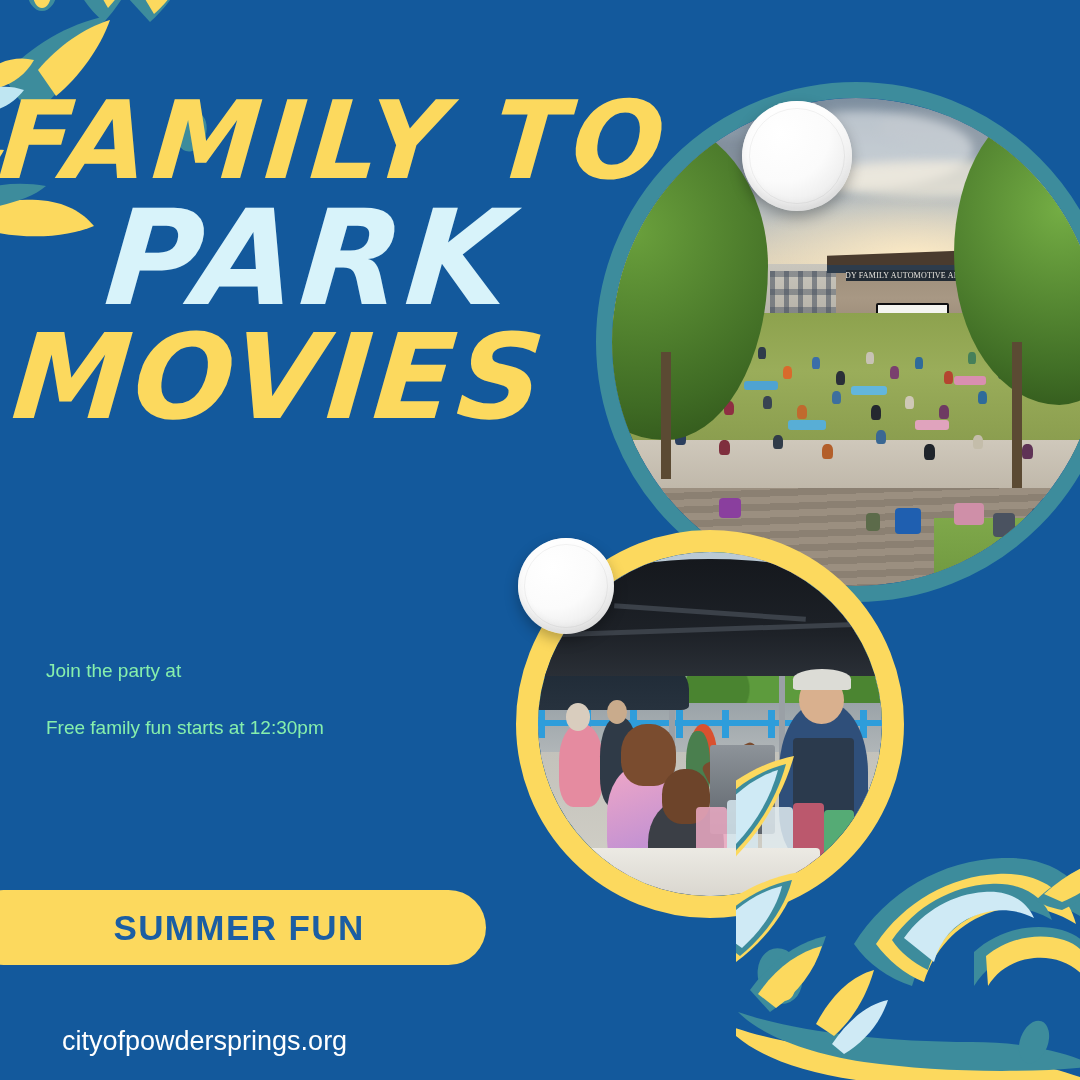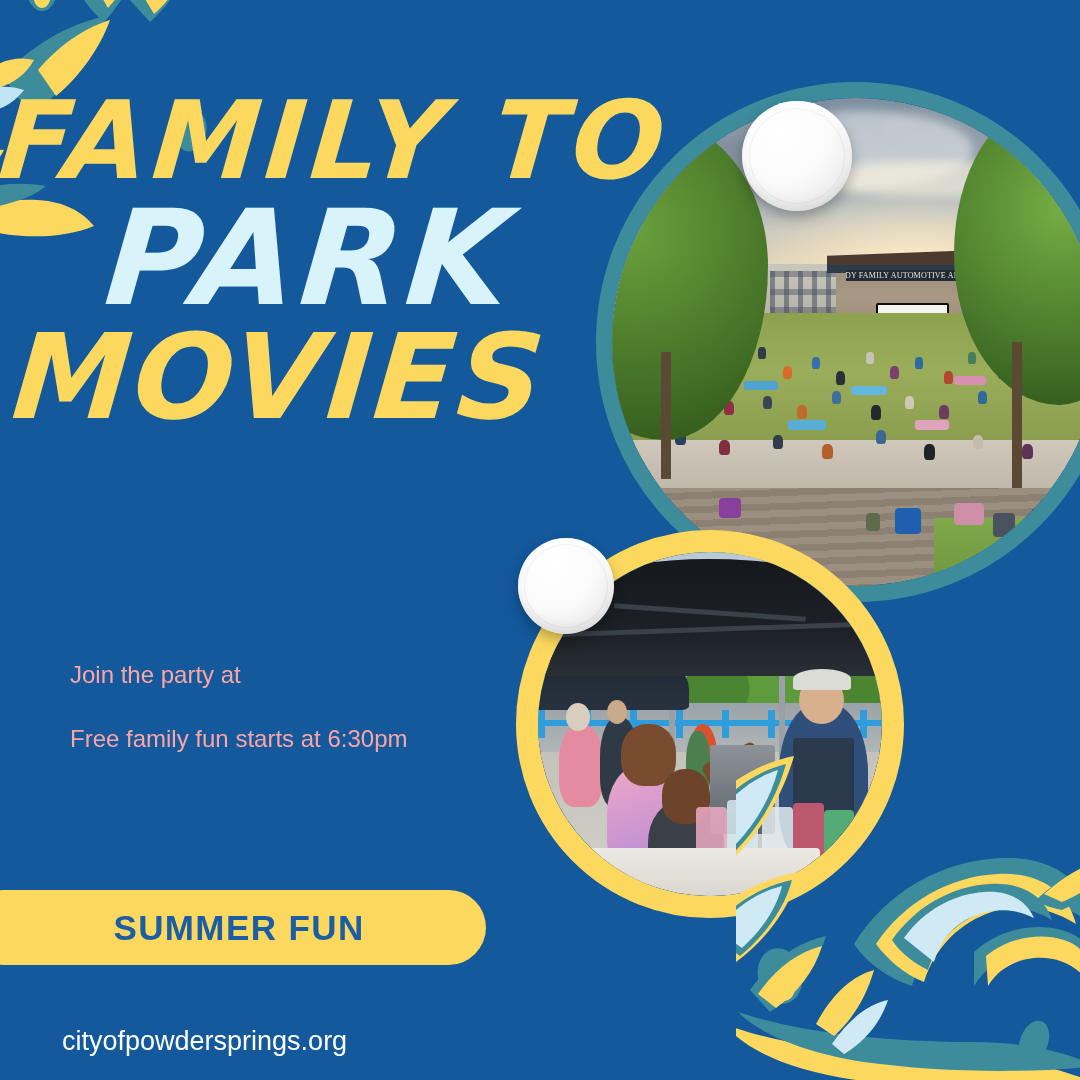--- a/index.html
+++ b/index.html
@@ -179,22 +179,22 @@
     font-weight:bold;font-style:italic;
     text-transform:uppercase;
   }
   .hl-line{display:block;white-space:nowrap;}
   .hl-1{font-size:108px;color:#fcd95e;letter-spacing:5px;transform:skewX(-5deg);}
   .hl-2{font-size:132px;color:#d8f3fa;letter-spacing:4px;margin-top:16px;transform:skewX(-5deg);}
   .hl-3{font-size:118px;color:#fcd95e;letter-spacing:3px;margin-top:14px;margin-left:-60px;transform:skewX(-5deg);}
 
   
   .copy{
-    position:absolute;left:70px;top:658px;z-index:6;
-    color:#fca5a5;font-size:24px;line-height:1.42;
+    position:absolute;left:46px;top:658px;z-index:6;
+    color:#86efac;font-size:19px;line-height:1.42;
   }
   .copy p{margin:0;}
   .copy .gap{height:30px;}
 
   
   .cta{
     position:absolute;left:-34px;top:890px;z-index:6;
     width:520px;height:75px;border-radius:38px;
     background:#fcd95e;display:flex;align-items:center;
   }
@@ -390,21 +390,21 @@
 
   <div class="headline">
     <span class="hl-line hl-1">Family to</span>
     <span class="hl-line hl-2">Park</span>
     <span class="hl-line hl-3">Movies</span>
   </div>
 
   <div class="copy">
     <p>Join the party at</p>
     <div class="gap"></div>
-    <p>Free family fun starts at 6:30pm</p>
+    <p>Free family fun starts at 12:30pm</p>
   </div>
 
   <div class="cta">
     <span>SUMMER FUN</span>
   </div>
 
   <div class="url">cityofpowdersprings.org</div>
 
 </div>
 

